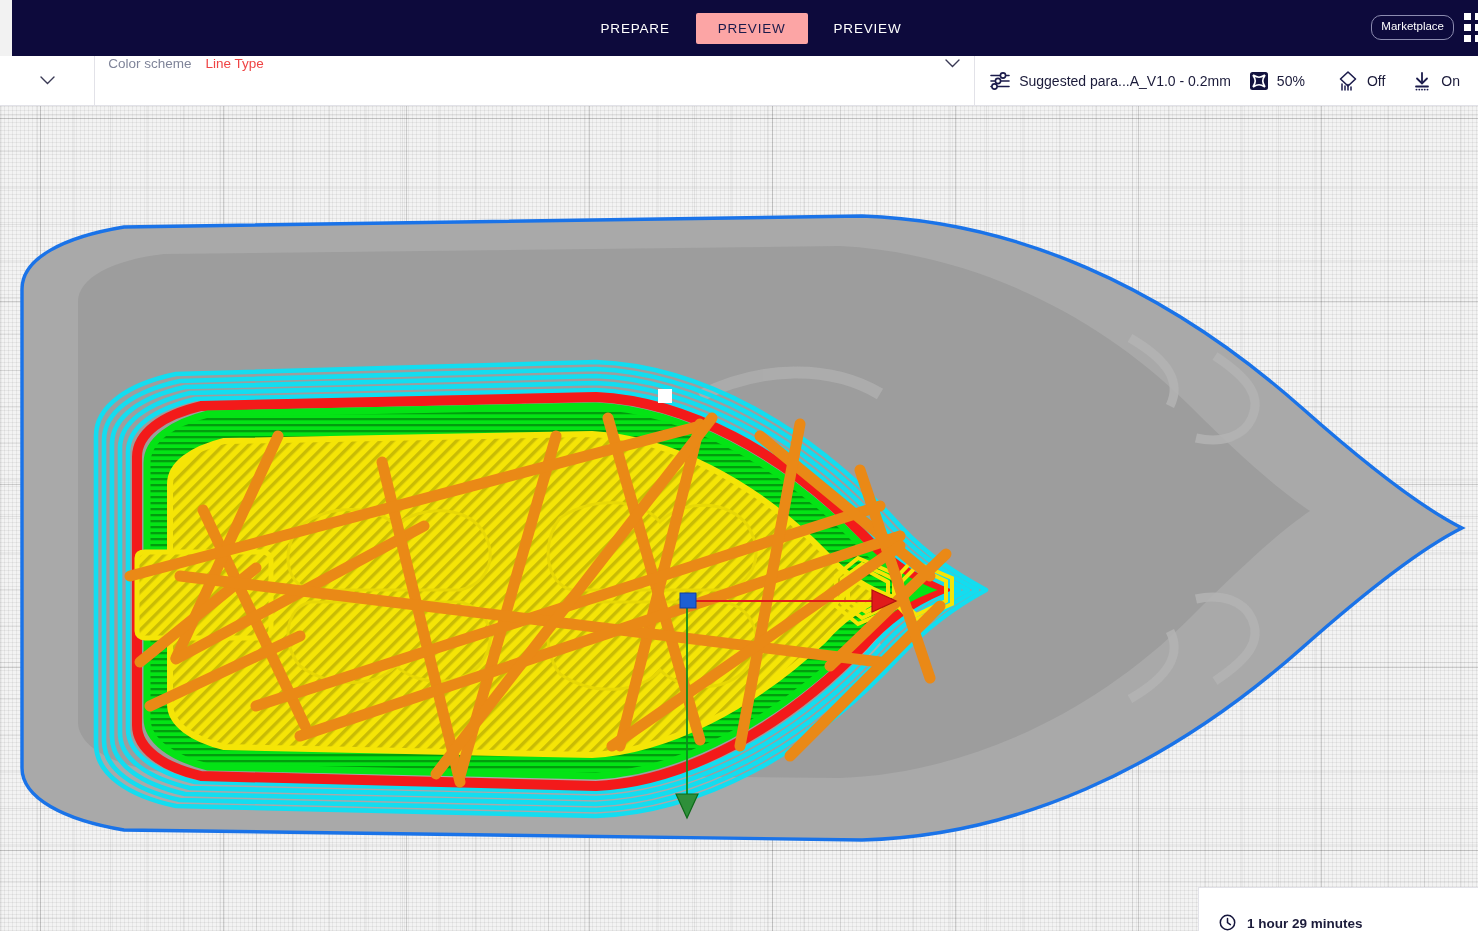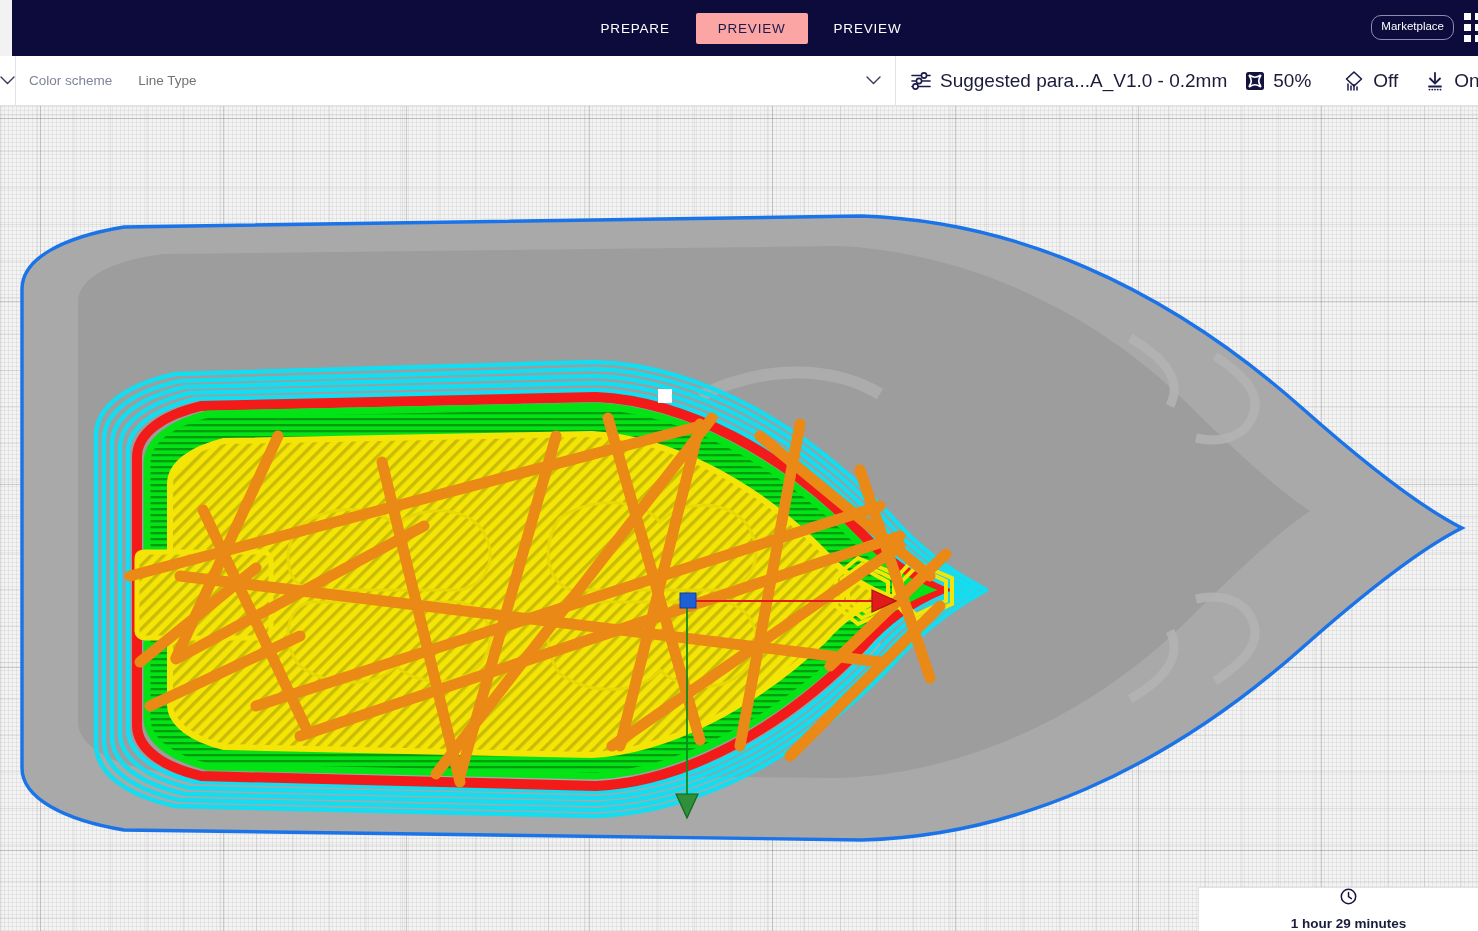--- a/index.html
+++ b/index.html
@@ -60,35 +60,35 @@
   }
   .subbar-left {
     width: 128px; height: 100%;
     display: flex; align-items: center; justify-content: center;
     border-right: 1px solid #e2e2e8;
     cursor: pointer;
   }
   .chev { color: #3a3a55; font-size: 13px; line-height: 1; }
   .colorscheme-box {
     flex: 0 0 880px; height: 100%;
-    display: flex; align-items: center;
+    display: flex; align-items: flex-start;
     padding-left: 13px; padding-right: 25px;
     border-right: 1px solid #e2e2e8;
     cursor: pointer; position: relative;
   }
   .cs-label { color: #7f8499; font-size: 13.5px; margin-right: 14px; }
-  .cs-value { color: #737373; font-size: 13.5px; margin-left: 12px; }
+  .cs-value { color: #ef4444; font-size: 13.5px; }
   .cs-chev { position: absolute; right: 14px; color: #3a3a55; font-size: 13px; }
   .subbar-right {
     flex: 1; height: 100%;
     display: flex; align-items: center; gap: 0px;
     padding-left: 14px;
   }
   .stat { display: flex; align-items: center; gap: 8px; margin-right: 18px; cursor: pointer; }
-  .stat .txt { font-size: 19px; color: #1b1b3a; white-space: nowrap; }
+  .stat .txt { font-size: 14px; color: #1b1b3a; white-space: nowrap; }
   .ico { display: inline-flex; align-items: center; justify-content: center; }
 
   
   .viewport {
     position: absolute; top: 106px; left: 0;
     width: 1478px; height: 825px;
     background: #f3f3f3;
     overflow: hidden;
   }
   .grid-bg {
@@ -111,24 +111,23 @@
   }
   .model-svg { position: absolute; top: 0; left: 0; }
 
   
   .timecard {
     position: absolute; right: 0px; bottom: 0px;
     width: 280px; height: 44px;
     background: #ffffff;
     border-top: 1px solid #e2e2e8;
     border-left: 1px solid #e2e2e8;
-    display: flex; align-items: center;
+    display: flex; align-items: flex-end;
     padding-left: 20px; gap: 11px;
     z-index: 30;
-    flex-direction: column;
   }
   .timecard .ttxt { font-size: 13.5px; color: #1b1b3a; font-weight: bold; }
 </style>
 </head>
 <body>
 
 <div id="app">
 
   <div class="topnav">
     <div class="nav-tabs">

